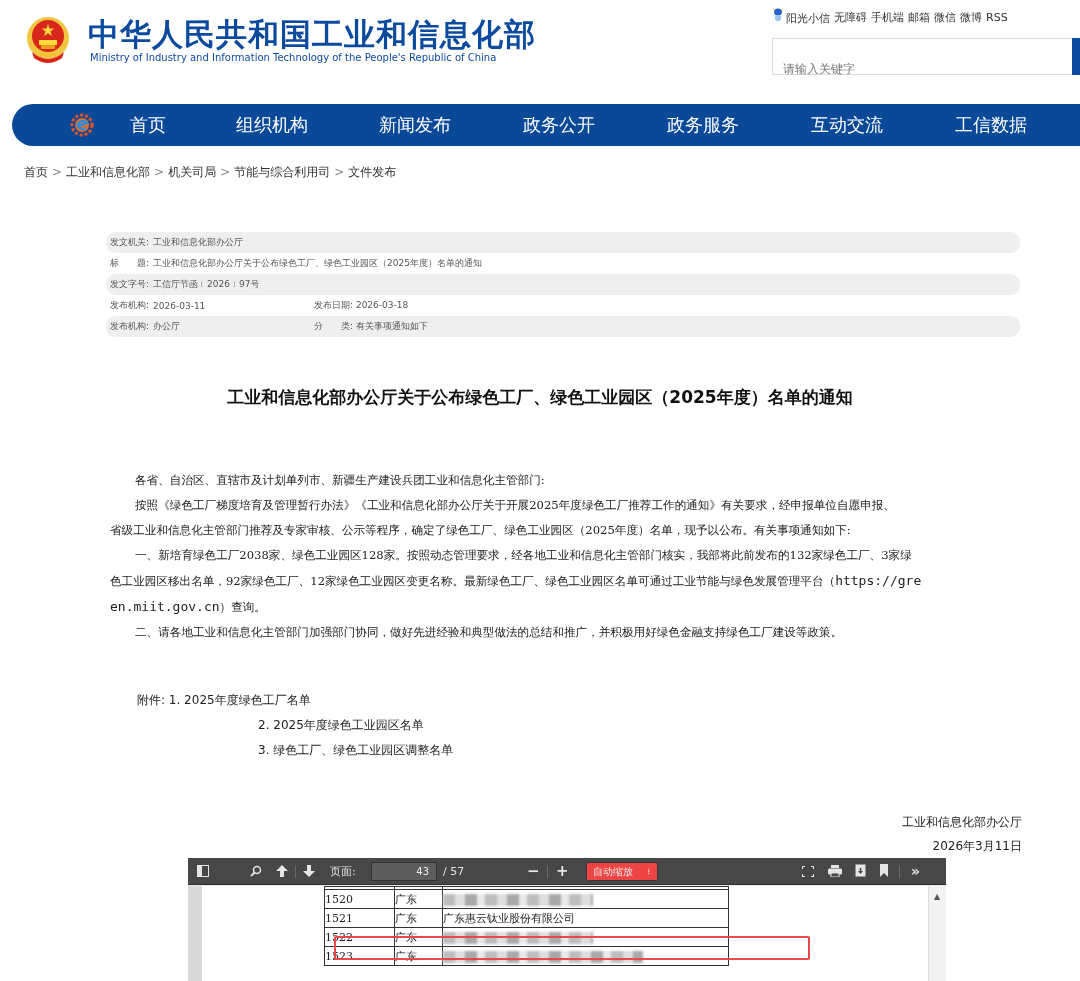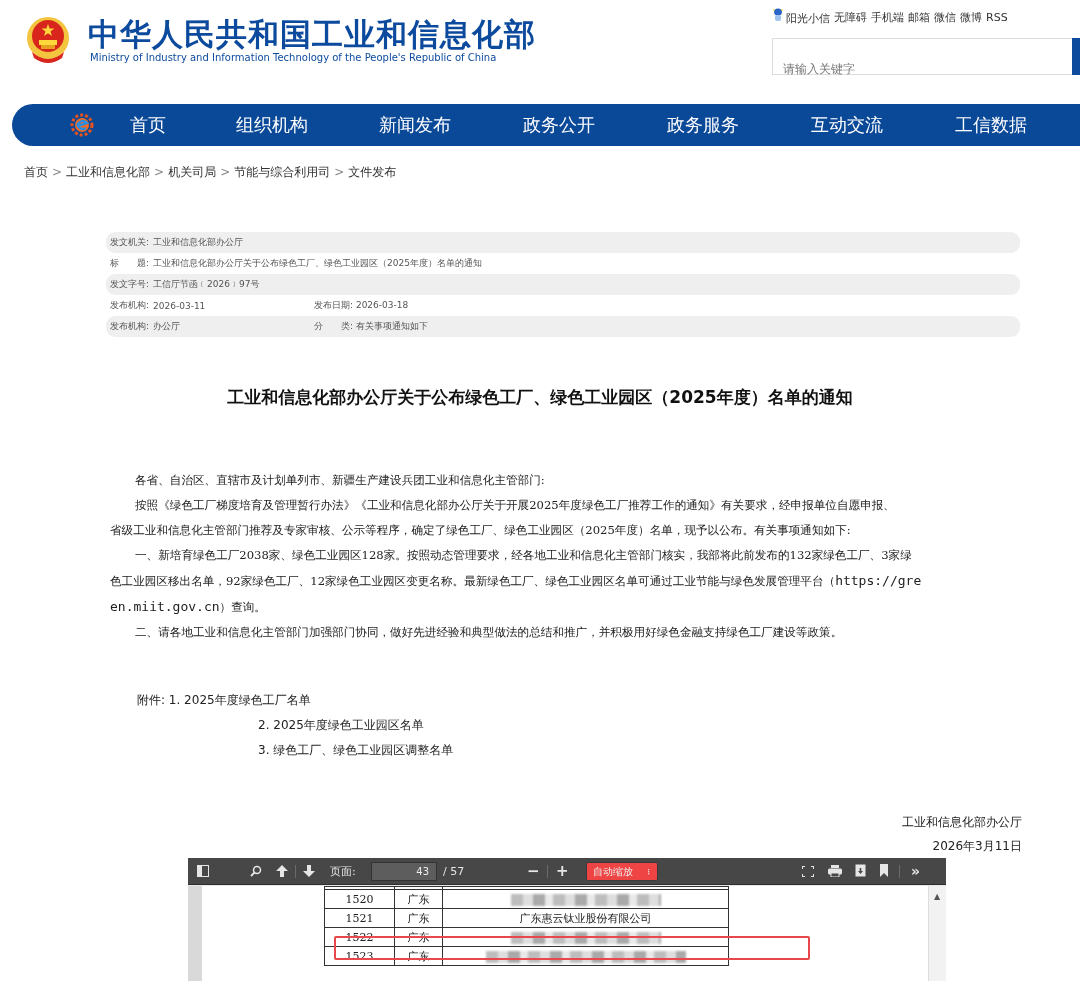--- a/index.html
+++ b/index.html
@@ -61,21 +61,21 @@
   .zoom-select { position: absolute; left: 398px; top: 4px; width: 72px; height: 19px; background: #ef4444; border: 1px solid #3a3a3a; border-radius: 2px; color: #eee; font-size: 10px; line-height: 17px; padding-left: 6px; white-space: nowrap; }
   .zoom-select .arrow { position: absolute; right: 7px; top: 0; font-size: 9px; }
   .tb-sep { position: absolute; top: 7px; width: 1px; height: 13px; background: #6a6a6a; }
 
   .pdf-side { position: absolute; left: 0; top: 28px; width: 14px; height: 95px; background: #d9d9d9; }
   .pdf-page { position: absolute; left: 14px; top: 28px; width: 1000px; height: 95px; background: #fff; }
   .pdf-scroll { position: absolute; left: 740px; top: 28px; width: 18px; height: 95px; background: #f2f2f2; border-left: 1px solid #ddd; }
   .pdf-scroll .up { position: absolute; left: 5px; top: 6px; font-size: 8px; color: #555; }
 
   .pdf-table { position: absolute; left: 122px; top: 0; border-collapse: collapse; font-family: "DejaVu Serif", "Liberation Serif", serif; }
-  .pdf-table td { border: 1px solid #333; height: 19px; font-size: 11px; text-align: center; color: #222; }
+  .pdf-table td { border: 1px solid #333; height: 19px; font-size: 11px; text-align: left; color: #222; }
   .pdf-table td.c1 { width: 70px; }
   .pdf-table td.c2 { width: 48px; }
   .pdf-table td.c3 { width: 286px; }
   .blur { display: inline-block; width: 150px; height: 12px; background: repeating-linear-gradient(90deg, #bdbdbd 0 12px, #dedede 12px 22px, #a9a9a9 22px 34px, #e9e9e9 34px 42px); filter: blur(1px); vertical-align: middle; }
   .highlight-box { position: absolute; left: 132px; top: 50px; width: 476px; height: 24px; border: 2px solid #e8484b; border-radius: 2px; }
 </style>
 </head>
 <body>
 
 <div class="header">

